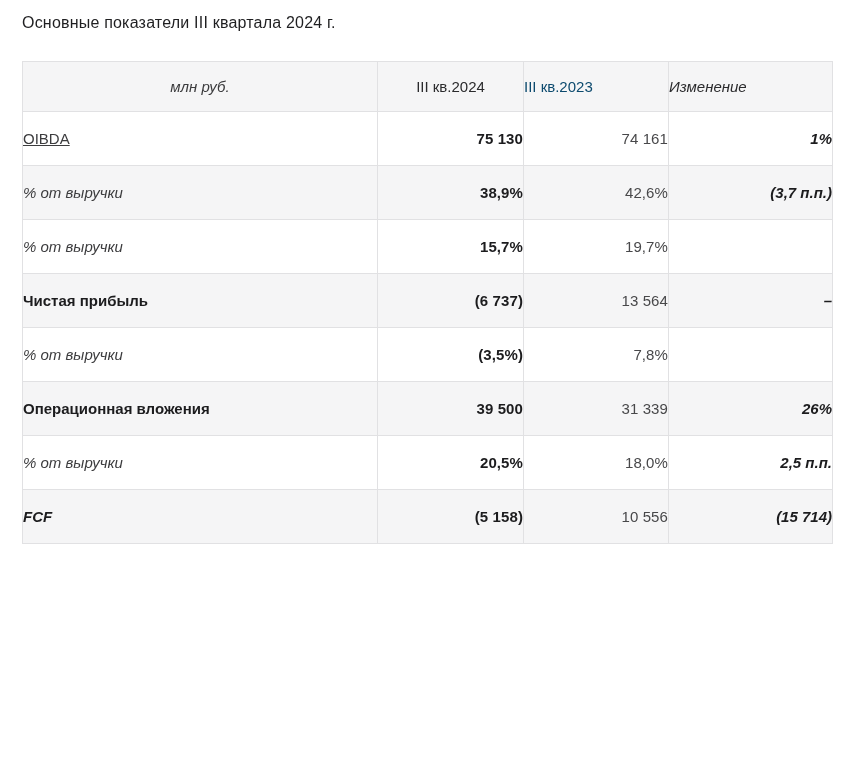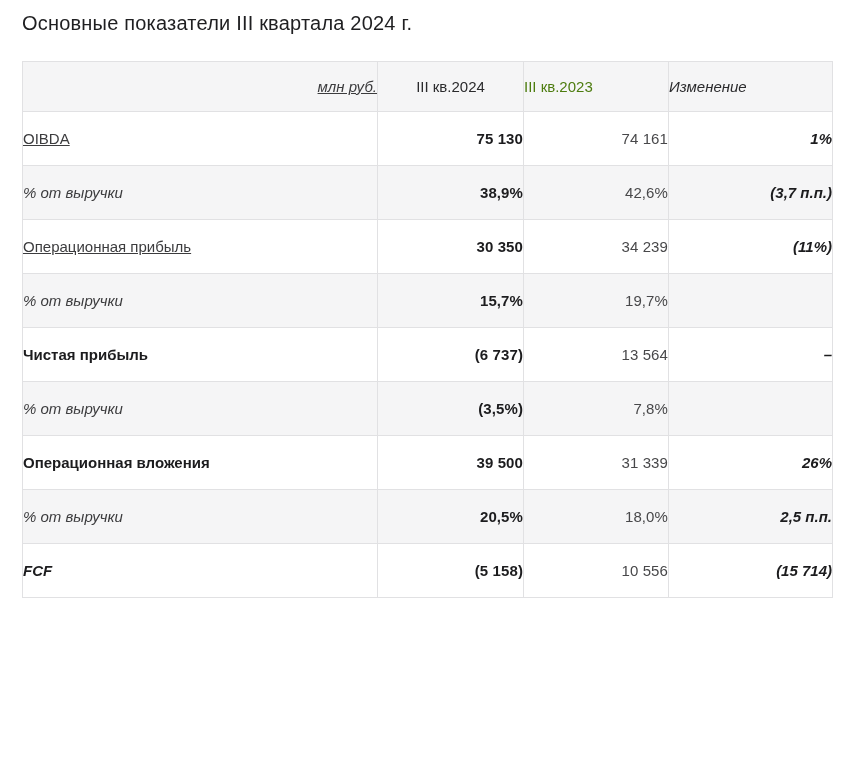--- a/index.html
+++ b/index.html
@@ -11,21 +11,21 @@
   *{box-sizing:border-box;}
   html,body{margin:0;padding:0;}
   body{
     width:843px;height:765px;overflow:hidden;
     background:#ffffff;
     font-family:"Liberation Sans", sans-serif;
     color:var(--ink);
   }
   .page{padding:8px 11px 0 22px;}
   .title{
-    font-size:20px;
+    font-size:16px;
     font-weight:400;
     letter-spacing:.2px;
     color:#1f1f21;
     margin:4px 0 0 0;
     line-height:22px;
   }
   .fin-table{
     margin-top:27px;
     border-collapse:collapse;
     table-layout:fixed;
@@ -34,23 +34,23 @@
   }
   .fin-table th,.fin-table td{
     border:1px solid var(--border);
     vertical-align:middle;
     padding:0;
   }
   thead tr{height:50px;background:var(--shade);}
   tbody tr{height:54px;background:#ffffff;}
   tbody tr:nth-child(even){background:var(--shade);}
   th{font-weight:400;color:var(--ink-soft);}
-  .h-label{font-style:italic;text-align:right;padding-left:18px;color:#3c3c3e;text-decoration:underline;}
+  .h-label{font-style:italic;text-align:center;padding-left:18px;color:#3c3c3e;}
   .h-2024{padding-right:16px;color:#2b2b2d;}
-  .h-2023{text-align:left;padding-left:18px;color:#4d7c0f;}
+  .h-2023{text-align:left;padding-left:18px;color:#0c4a6e;}
   .h-change{font-style:italic;text-align:left;padding-left:20px;color:#2b2b2d;}
   .c-label{text-align:left;padding-left:18px;}
   .c-2024{text-align:right;padding-right:16px;font-weight:700;color:var(--ink);letter-spacing:.1px;}
   .c-2023{text-align:right;padding-right:16px;font-weight:400;color:#48484a;letter-spacing:.1px;}
   .c-change{text-align:right;padding-right:18px;font-weight:700;font-style:italic;color:var(--ink);}
   .lp-bold{font-weight:700;color:var(--ink);}
   .lp-regular{font-weight:400;color:#3c3c3e;text-decoration:underline;}
   .lp-italic{font-style:italic;font-weight:400;color:#3c3c3e;}
   .lp-bold-italic{font-weight:700;font-style:italic;color:var(--ink);}
 </style>
@@ -82,26 +82,20 @@
           <td class="c-2023">74 161</td>
           <td class="c-change">1%</td>
         </tr>
         <tr>
           <td class="c-label"><span class="lp-italic">% от выручки</span></td>
           <td class="c-2024">38,9%</td>
           <td class="c-2023">42,6%</td>
           <td class="c-change">(3,7 п.п.)</td>
         </tr>
         <tr>
-          <td class="c-label"><span class="lp-regular">Операционная прибыль</span></td>
-          <td class="c-2024">30 350</td>
-          <td class="c-2023">34 239</td>
-          <td class="c-change">(11%)</td>
-        </tr>
-        <tr>
           <td class="c-label"><span class="lp-italic">% от выручки</span></td>
           <td class="c-2024">15,7%</td>
           <td class="c-2023">19,7%</td>
           <td class="c-change"></td>
         </tr>
         <tr>
           <td class="c-label"><span class="lp-bold">Чистая прибыль</span></td>
           <td class="c-2024">(6 737)</td>
           <td class="c-2023">13 564</td>
           <td class="c-change">–</td>

